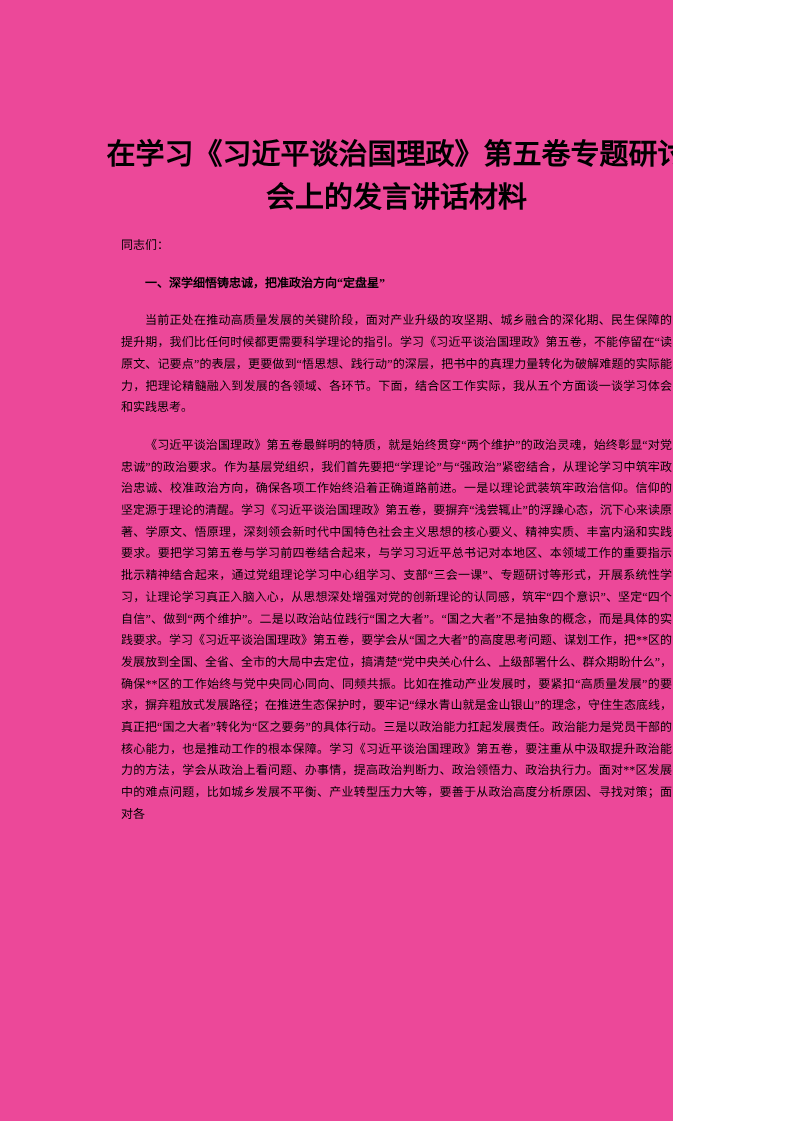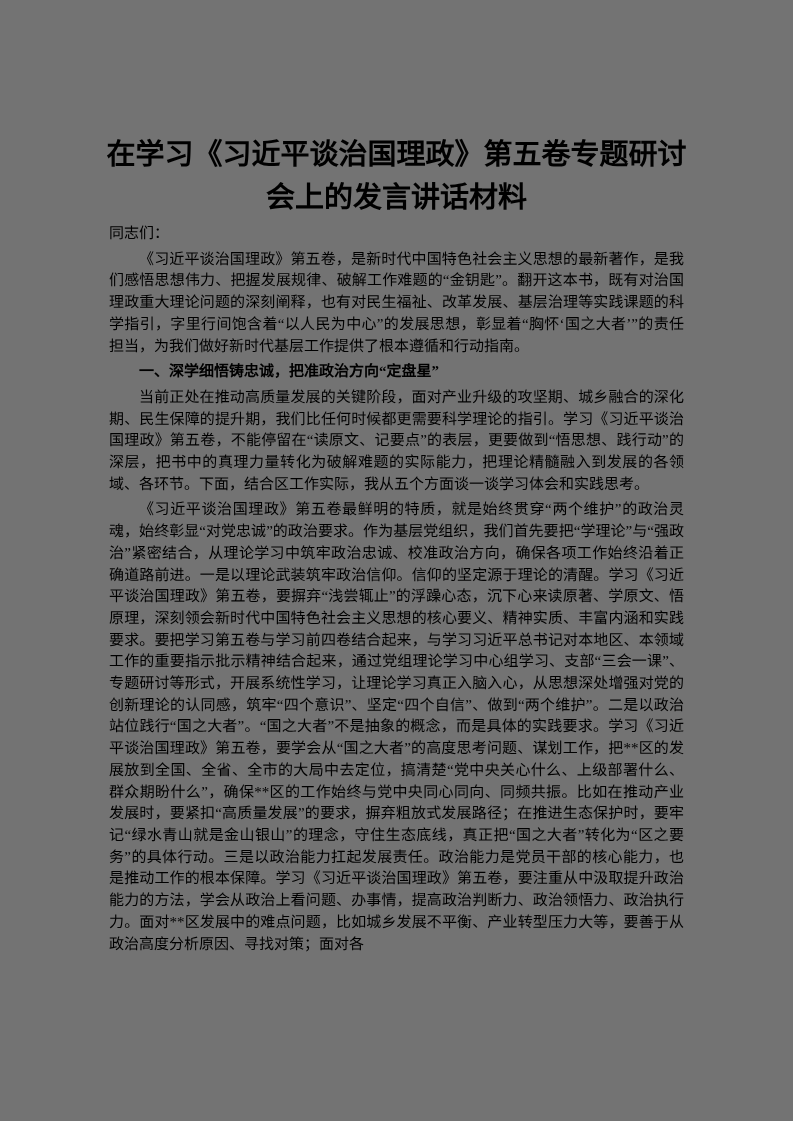--- a/index.html
+++ b/index.html
@@ -2,46 +2,46 @@
 <html lang="zh-CN"><head>
 <meta charset="utf-8">
 <style>
   html, body {
     margin: 0;
     padding: 0;
     background: #ffffff;
   }
   .page {
     position: relative;
-    width: 793px;
+    width: 673px;
     height: 1121px;
-    background: #737373;
+    background: #ec4899;
     color: #000000;
     overflow: hidden;
     font-family: "Liberation Serif", "DejaVu Serif", serif;
     text-decoration: underline;
   }
   .content {
     position: absolute;
     left: 105px;
     top: 133px;
     width: 583px;
   }
   .doc-title {
     font-size: 29px;
     line-height: 43px;
     font-weight: bold;
     text-align: center;
     margin: 0 0 0 0;
     letter-spacing: 0;
   }
   .para {
-    font-size: 15px;
+    font-size: 12px;
     line-height: 21.7px;
-    margin: 4px;
+    margin: 16px;
     text-align: justify;
     word-break: break-all;
   }
   .salutation {
     text-indent: 0;
   }
   .body-para {
     text-indent: 2em;
   }
   .heading {
@@ -50,19 +50,18 @@
   }
 </style>
 </head>
 <body>
 
 <div class="page">
   <div class="content">
     <h1 class="doc-title">在学习《习近平谈治国理政》第五卷专题研讨会上的发言讲话材料</h1>
     <p class="para salutation">同志们：</p>
     <div>
-        <p class="para body-para">《习近平谈治国理政》第五卷，是新时代中国特色社会主义思想的最新著作，是我们感悟思想伟力、把握发展规律、破解工作难题的“金钥匙”。翻开这本书，既有对治国理政重大理论问题的深刻阐释，也有对民生福祉、改革发展、基层治理等实践课题的科学指引，字里行间饱含着“以人民为中心”的发展思想，彰显着“胸怀‘国之大者’”的责任担当，为我们做好新时代基层工作提供了根本遵循和行动指南。</p>
         <p class="para heading">一、深学细悟铸忠诚，把准政治方向“定盘星”</p>
         <p class="para body-para">当前正处在推动高质量发展的关键阶段，面对产业升级的攻坚期、城乡融合的深化期、民生保障的提升期，我们比任何时候都更需要科学理论的指引。学习《习近平谈治国理政》第五卷，不能停留在“读原文、记要点”的表层，更要做到“悟思想、践行动”的深层，把书中的真理力量转化为破解难题的实际能力，把理论精髓融入到发展的各领域、各环节。下面，结合区工作实际，我从五个方面谈一谈学习体会和实践思考。</p>
         <p class="para body-para">《习近平谈治国理政》第五卷最鲜明的特质，就是始终贯穿“两个维护”的政治灵魂，始终彰显“对党忠诚”的政治要求。作为基层党组织，我们首先要把“学理论”与“强政治”紧密结合，从理论学习中筑牢政治忠诚、校准政治方向，确保各项工作始终沿着正确道路前进。一是以理论武装筑牢政治信仰。信仰的坚定源于理论的清醒。学习《习近平谈治国理政》第五卷，要摒弃“浅尝辄止”的浮躁心态，沉下心来读原著、学原文、悟原理，深刻领会新时代中国特色社会主义思想的核心要义、精神实质、丰富内涵和实践要求。要把学习第五卷与学习前四卷结合起来，与学习习近平总书记对本地区、本领域工作的重要指示批示精神结合起来，通过党组理论学习中心组学习、支部“三会一课”、专题研讨等形式，开展系统性学习，让理论学习真正入脑入心，从思想深处增强对党的创新理论的认同感，筑牢“四个意识”、坚定“四个自信”、做到“两个维护”。二是以政治站位践行“国之大者”。“国之大者”不是抽象的概念，而是具体的实践要求。学习《习近平谈治国理政》第五卷，要学会从“国之大者”的高度思考问题、谋划工作，把**区的发展放到全国、全省、全市的大局中去定位，搞清楚“党中央关心什么、上级部署什么、群众期盼什么”，确保**区的工作始终与党中央同心同向、同频共振。比如在推动产业发展时，要紧扣“高质量发展”的要求，摒弃粗放式发展路径；在推进生态保护时，要牢记“绿水青山就是金山银山”的理念，守住生态底线，真正把“国之大者”转化为“区之要务”的具体行动。三是以政治能力扛起发展责任。政治能力是党员干部的核心能力，也是推动工作的根本保障。学习《习近平谈治国理政》第五卷，要注重从中汲取提升政治能力的方法，学会从政治上看问题、办事情，提高政治判断力、政治领悟力、政治执行力。面对**区发展中的难点问题，比如城乡发展不平衡、产业转型压力大等，要善于从政治高度分析原因、寻找对策；面对各</p>
       </div>
   </div>
 </div>
 
 </body></html>

